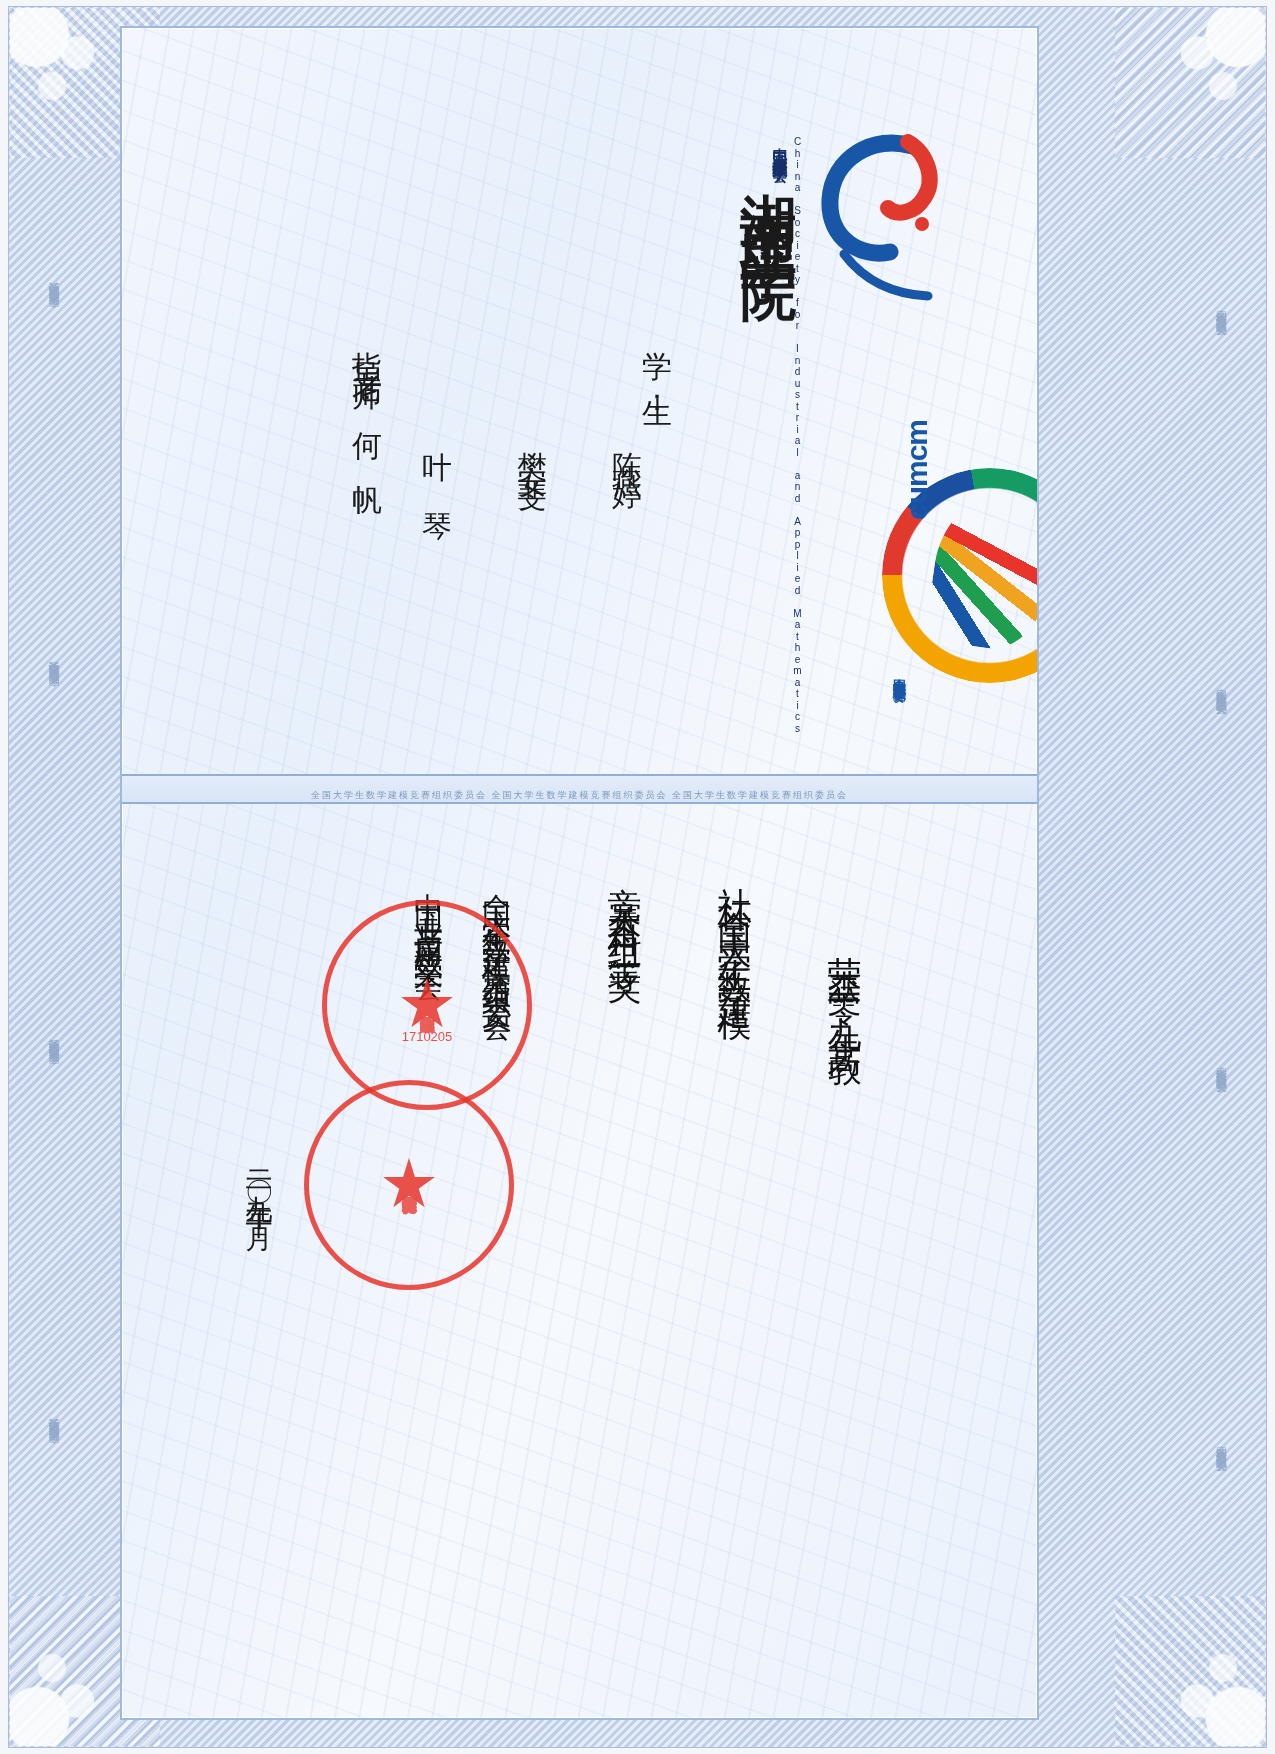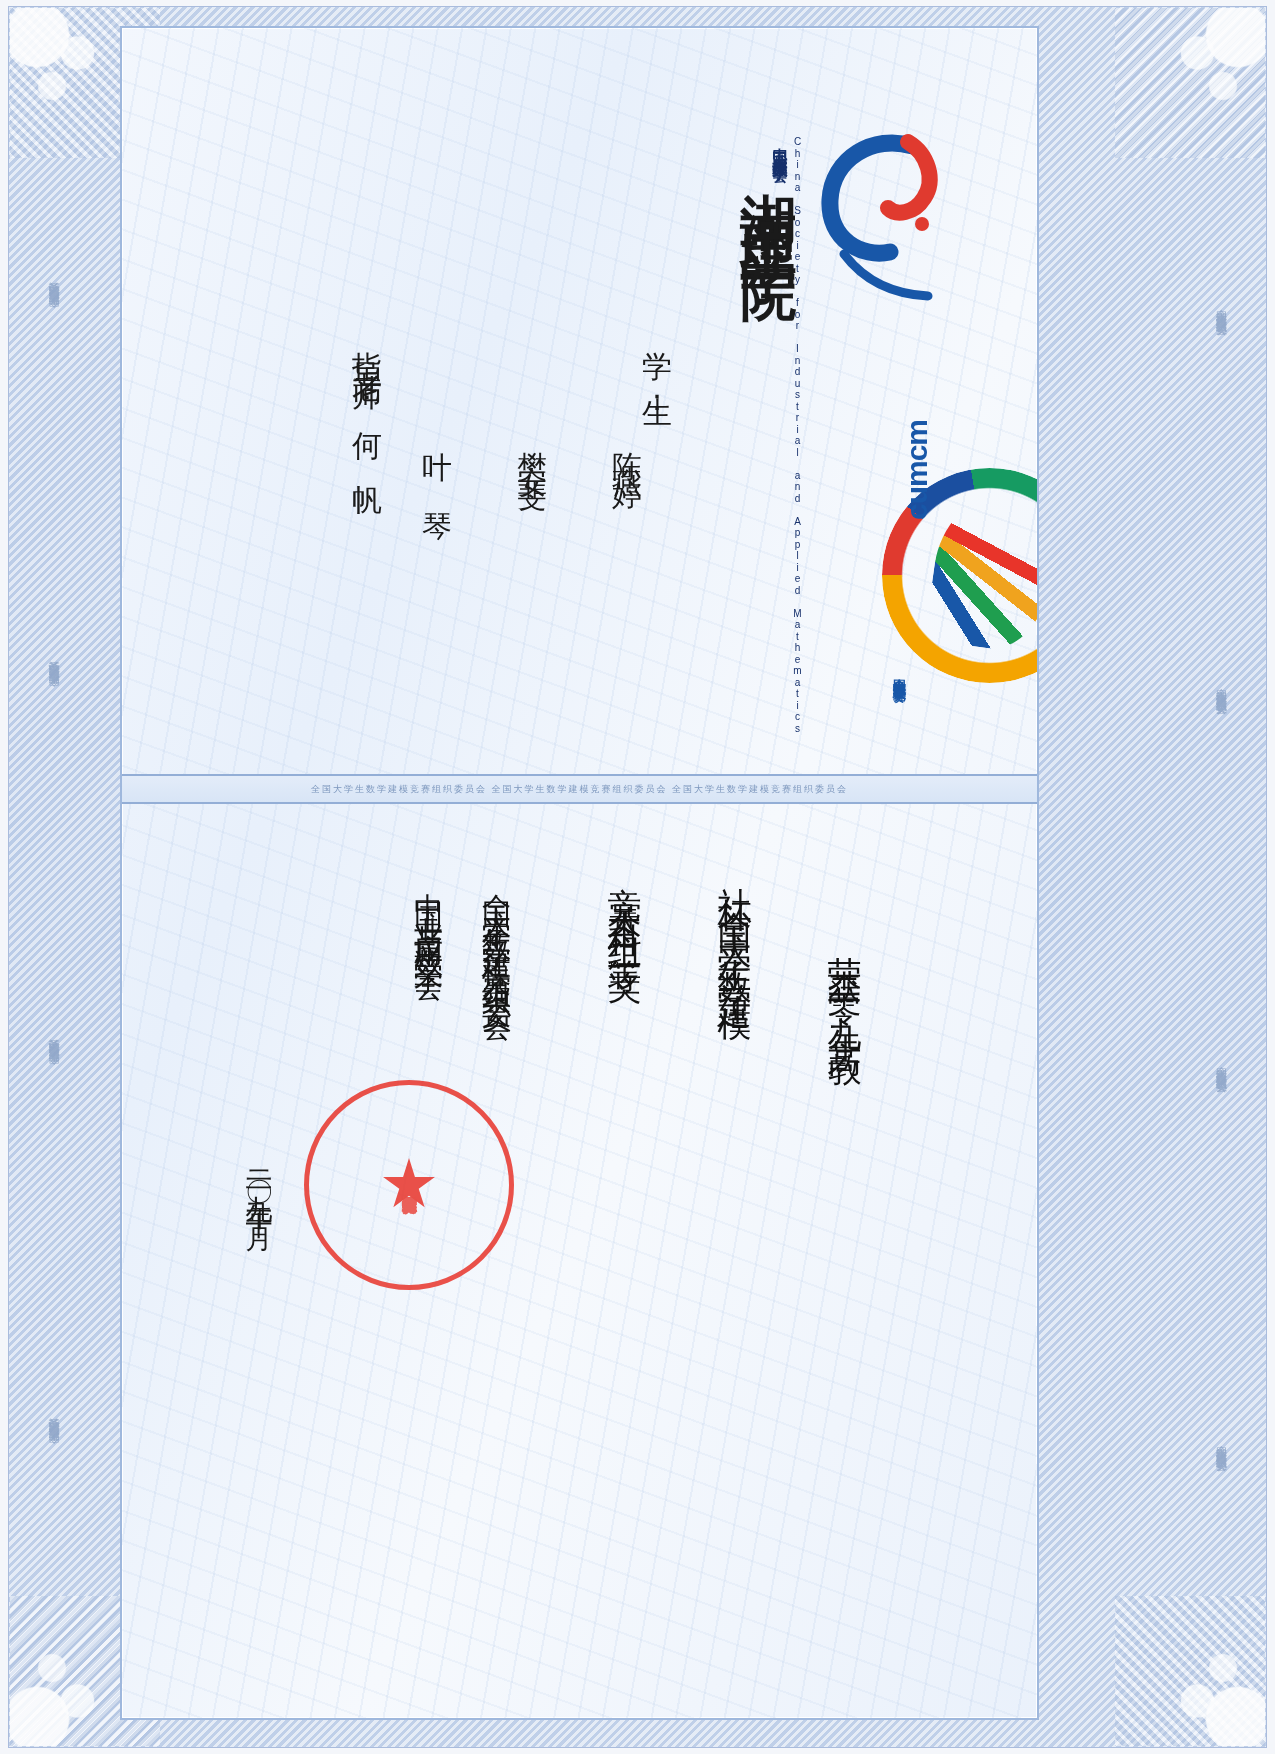--- a/index.html
+++ b/index.html
@@ -99,21 +99,21 @@
   
   .divider {
     position: absolute;
     left: 0; right: 0;
     top: 746px;
     height: 26px;
     border-top: 2px solid #93aed6;
     border-bottom: 2px solid #93aed6;
     background: linear-gradient(180deg,#e3ecf9,#d8e5f6);
     display: flex;
-    align-items: center;
+    align-items: flex-end;
     justify-content: space-around;
     font-family: "Liberation Sans", sans-serif;
     font-size: 9px;
     color: #7d97bd;
     letter-spacing: 2px;
     white-space: nowrap;
   }
 
   
   .upper {
@@ -411,20 +411,25 @@
       <div class="award-col c2 vtext">社杯全国大学生数学建模</div>
       <div class="award-col c3 vtext">竞赛本科组二等奖。</div>
 
       <div class="issuer">
         <div class="vtext">中国工业与应用数学学会</div>
         <div class="vtext">全国大学生数学建模竞赛组织委员会</div>
       </div>
 
       <div class="issue-date vtext">二〇一九年十一月</div>
 
+      <div class="seal s1">
+        <div class="star"></div>
+        <div class="seal-label">中国工业与应用数学学会</div>
+        <div class="num">1710205</div>
+      </div>
 
       <div class="seal s2">
         <div class="star"></div>
         <div class="seal-label">全国大学生数学建模竞赛组织委员会</div>
       </div>
     </div>
 
   </div>
 </div>
 

